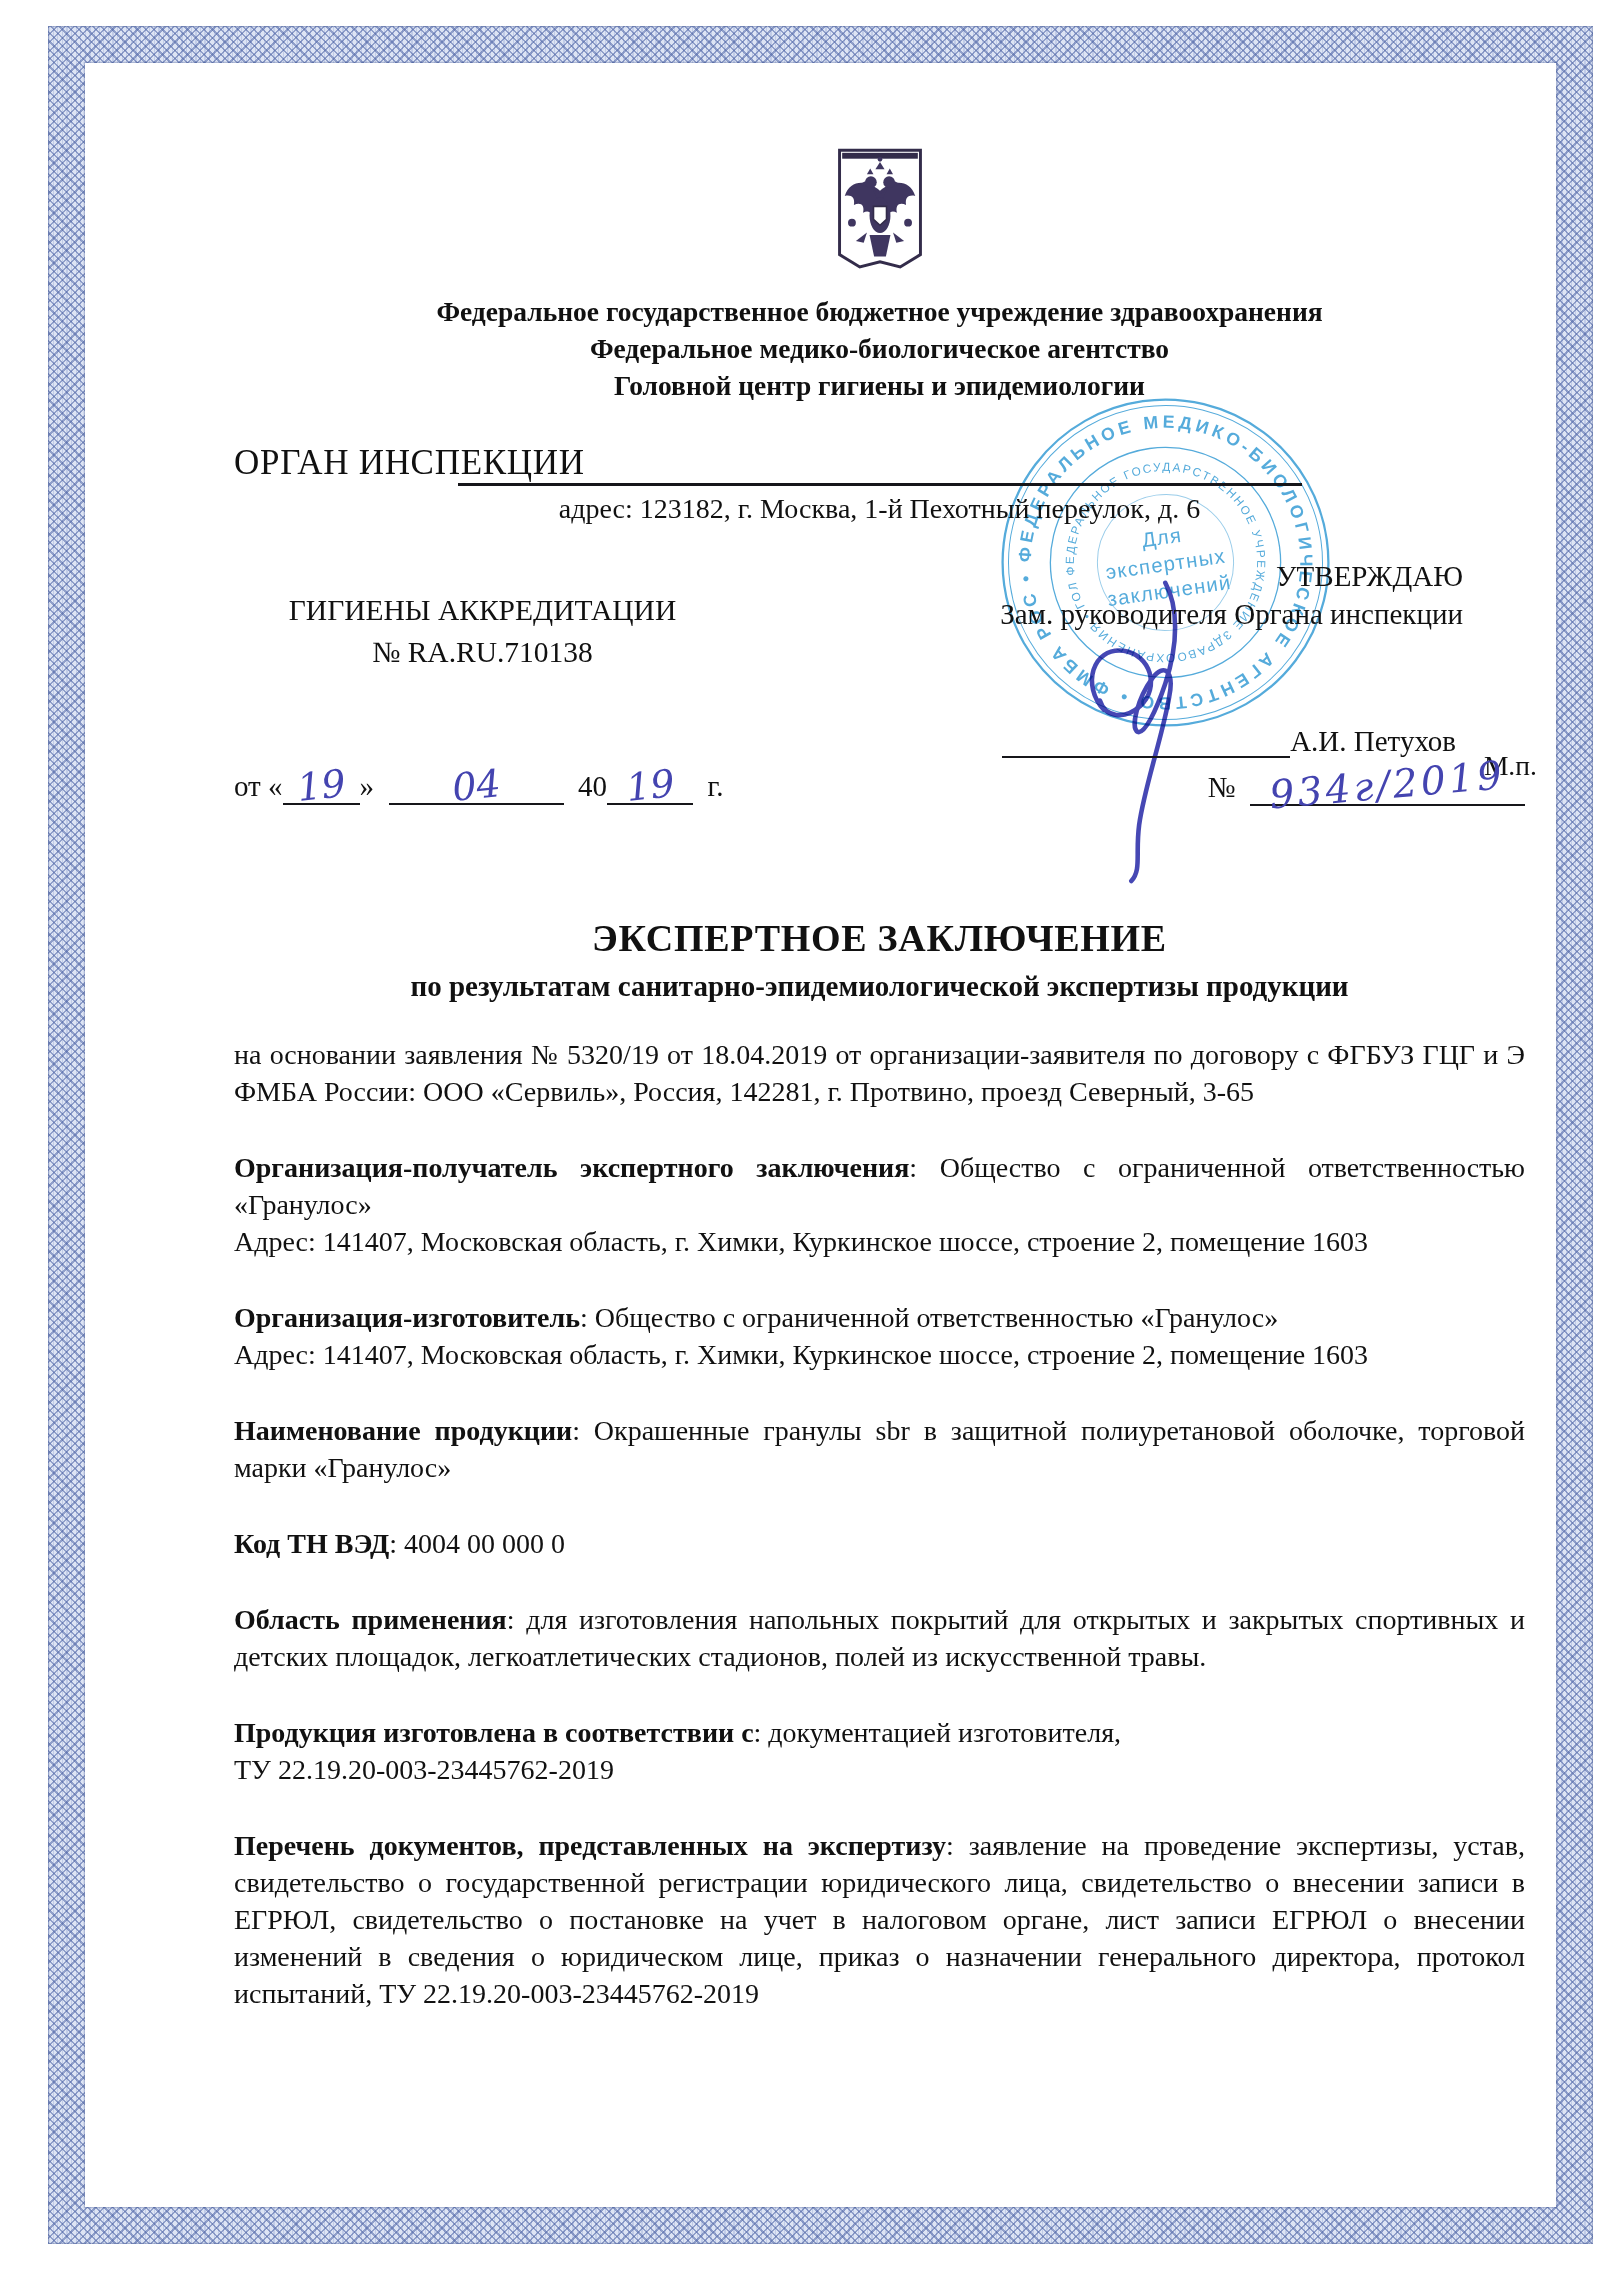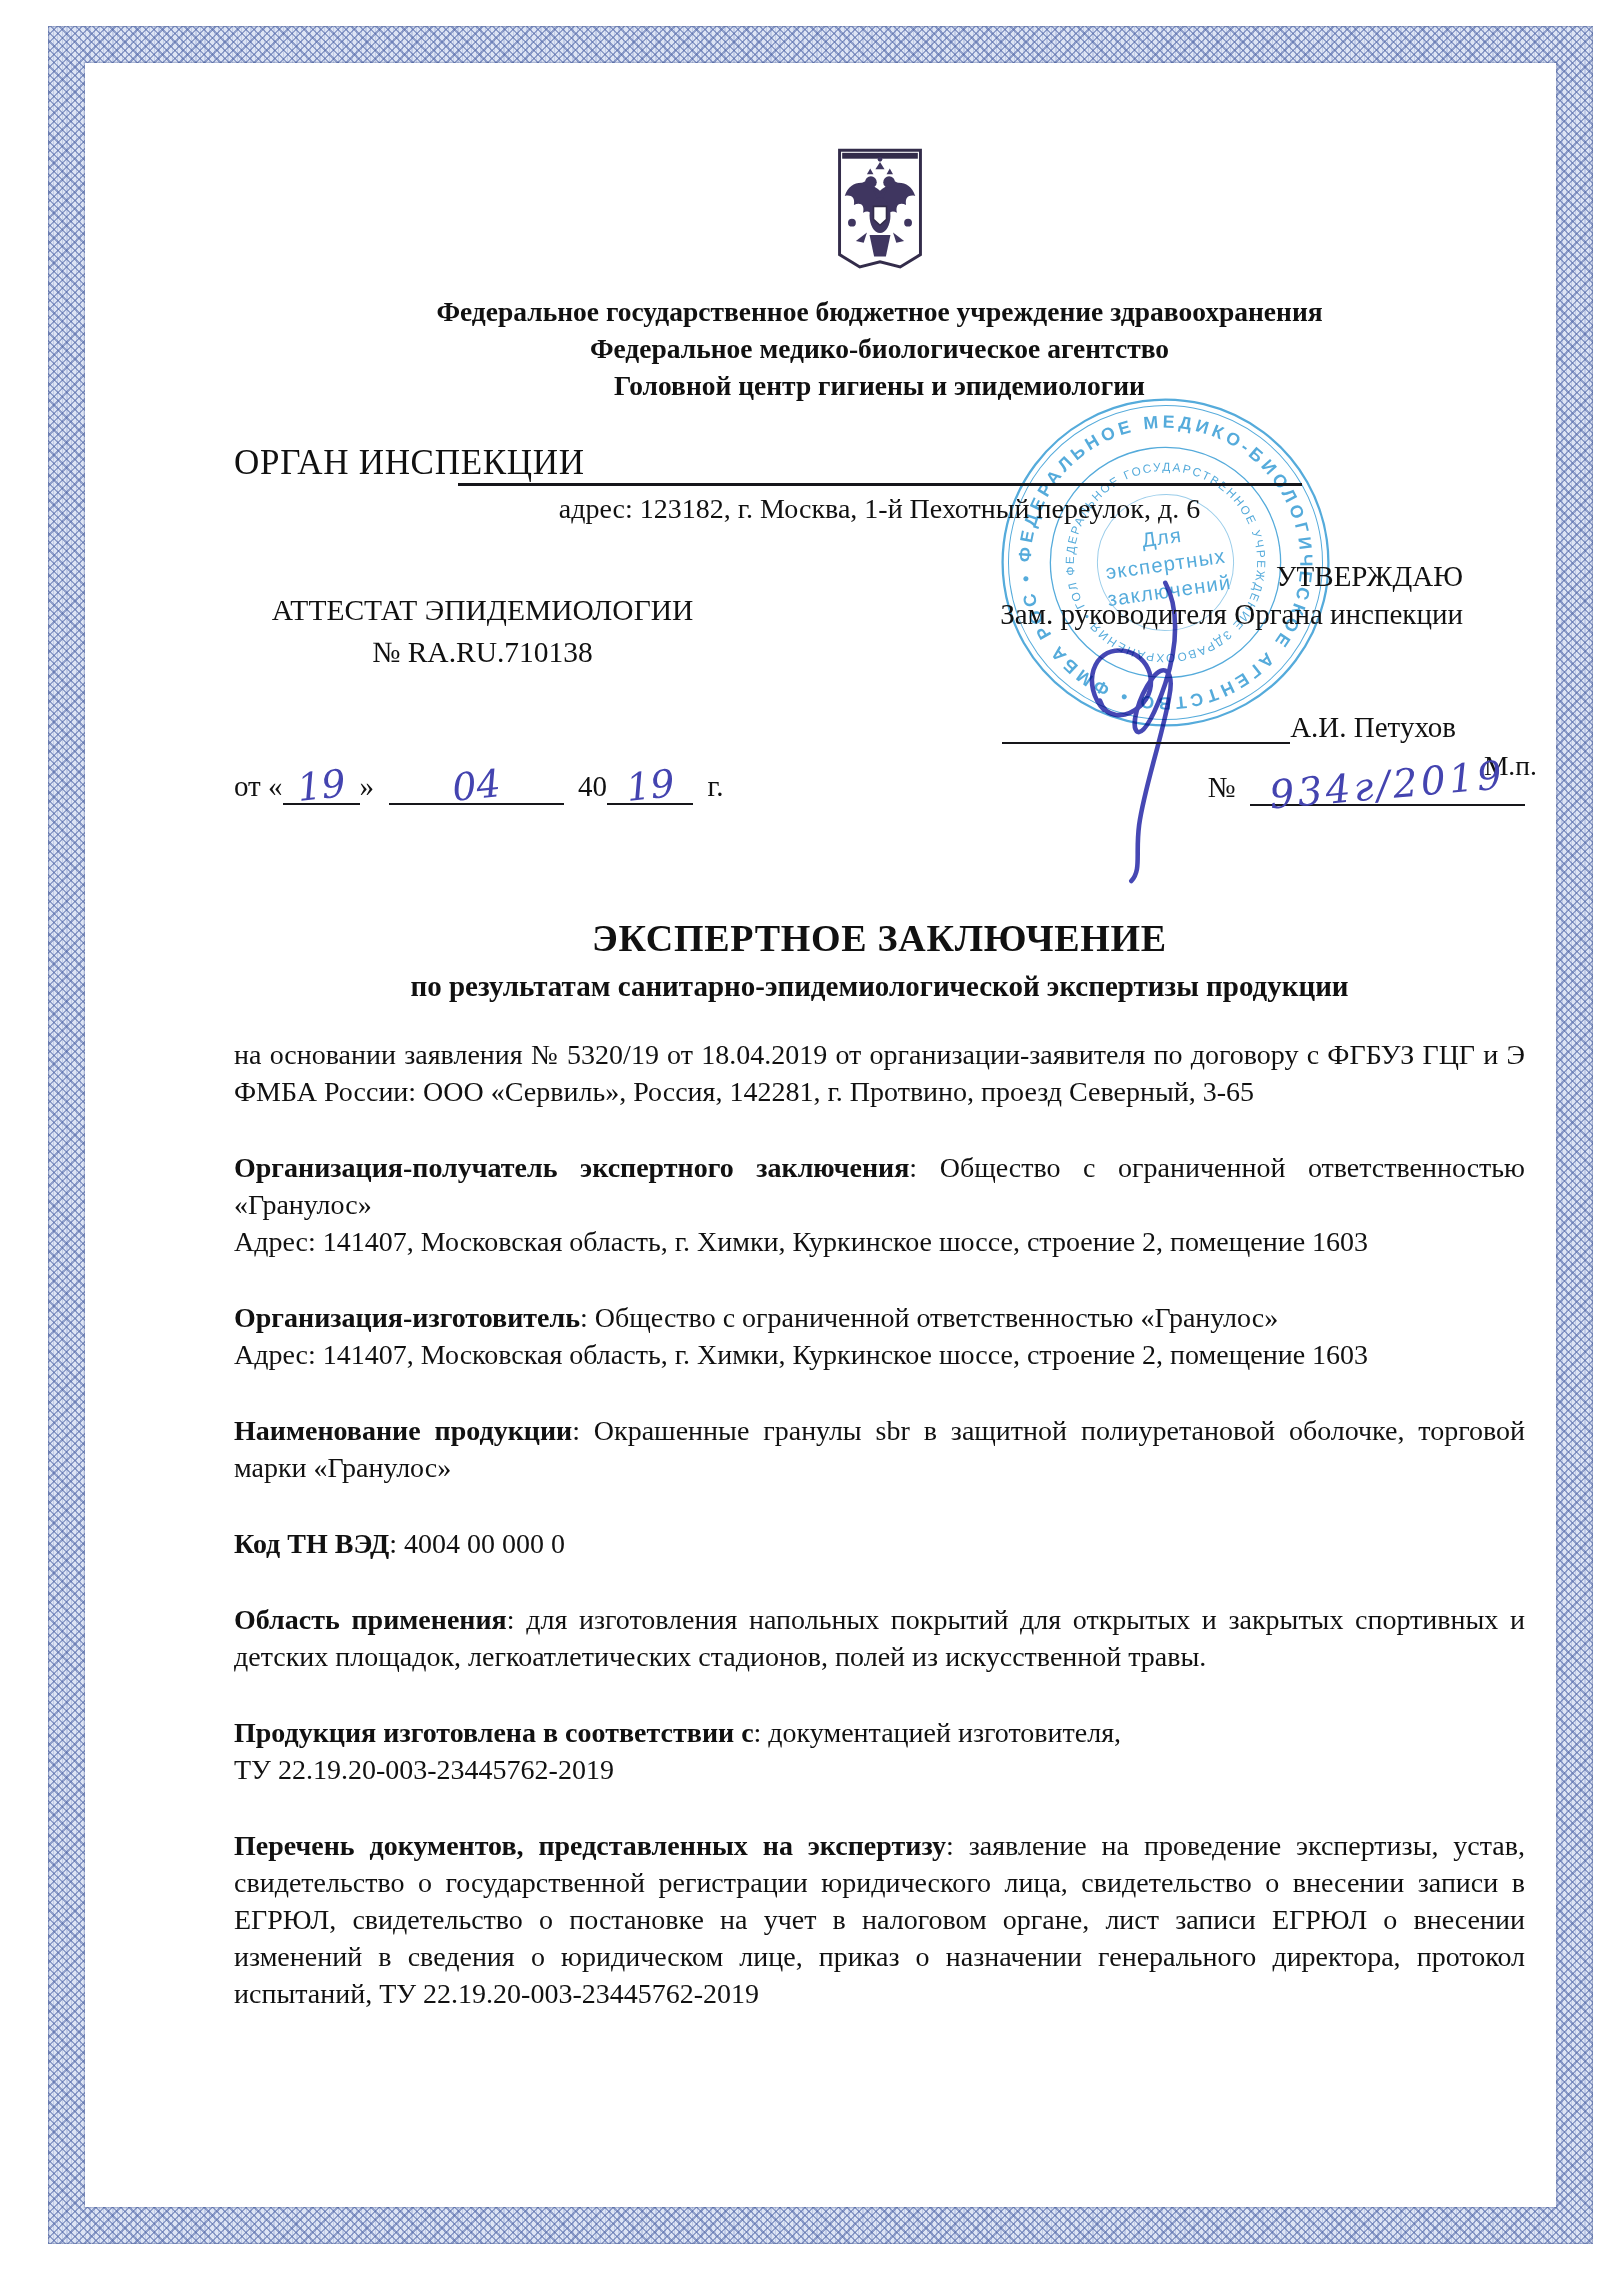--- a/index.html
+++ b/index.html
@@ -30,21 +30,21 @@
   .content{position:absolute; left:234px; top:0; width:1291px;}
   .emblem-wrap{margin:145px auto 9.2px; width:92px;}
   .org-lines{ text-align:center; font-weight:bold; font-size:27.5px; line-height:37px;}
   .inspection-head{margin-top:38px; text-align:left; font-weight:normal; font-size:35px; line-height:41px; letter-spacing:0.7px;}
   .head-rule{width:844px; margin:0 auto; border:0; border-top:3.3px solid #16161a; height:0;}
   .addr{ text-align:center; font-size:28px; line-height:37px; margin-top:3.9px;}
   
   .mid{position:relative; height:367px; margin-top:21px;}
   .approve{position:absolute; top:9.2px; right:62px; text-align:right; font-size:29px; line-height:38px;}
   .attestat{position:absolute; top:41px; left:0; width:497px; text-align:center; font-size:29.5px; line-height:42px;}
-  .sig-row{position:absolute; top:162px; right:69px; display:flex; align-items:flex-end; }
+  .sig-row{position:absolute; top:176px; right:69px; display:flex; align-items:flex-end; }
   .sig-line{width:288px; height:31px; border-bottom:2.6px solid #16161a;}
   .sig-name{font-size:29px; line-height:34px;}
   .mp{position:absolute; top:202px; right:-11.8px; font-size:27.5px;}
   .date-row{position:absolute; top:216px; left:0; font-size:29px; white-space:nowrap;}
   .num-row{position:absolute; top:216px; right:0; font-size:29px; white-space:nowrap;}
   .blank{display:inline-block; border-bottom:2.6px solid #16161a; text-align:center; vertical-align:baseline;}
   .blank-day{min-width:77px;}
   .blank-month{min-width:175px;}
   .blank-year{min-width:86px;}
   .blank-num{min-width:275px;}
@@ -148,21 +148,21 @@
     <hr class="head-rule">
 
     <div class="addr">адрес: 123182, г. Москва, 1-й Пехотный переулок, д. 6</div>
 
     <div class="mid">
       <div class="approve">
         <div>УТВЕРЖДАЮ</div>
         <div>Зам. руководителя Органа инспекции</div>
       </div>
       <div class="attestat">
-        <div>АТТЕСТАТ ЭПИДЕМИОЛОГИИ</div>
+        <div>ГИГИЕНЫ АККРЕДИТАЦИИ</div>
         <div>№ RA.RU.710138</div>
       </div>
       <div class="sig-row">
         <span class="sig-line"></span>
         <span class="sig-name">А.И. Петухов</span>
       </div>
       <div class="mp">М.п.</div>
 
       <div class="date-row">
         <span>от «</span><span class="blank blank-day"><span class="hand">19</span></span><span>»</span>&nbsp;

